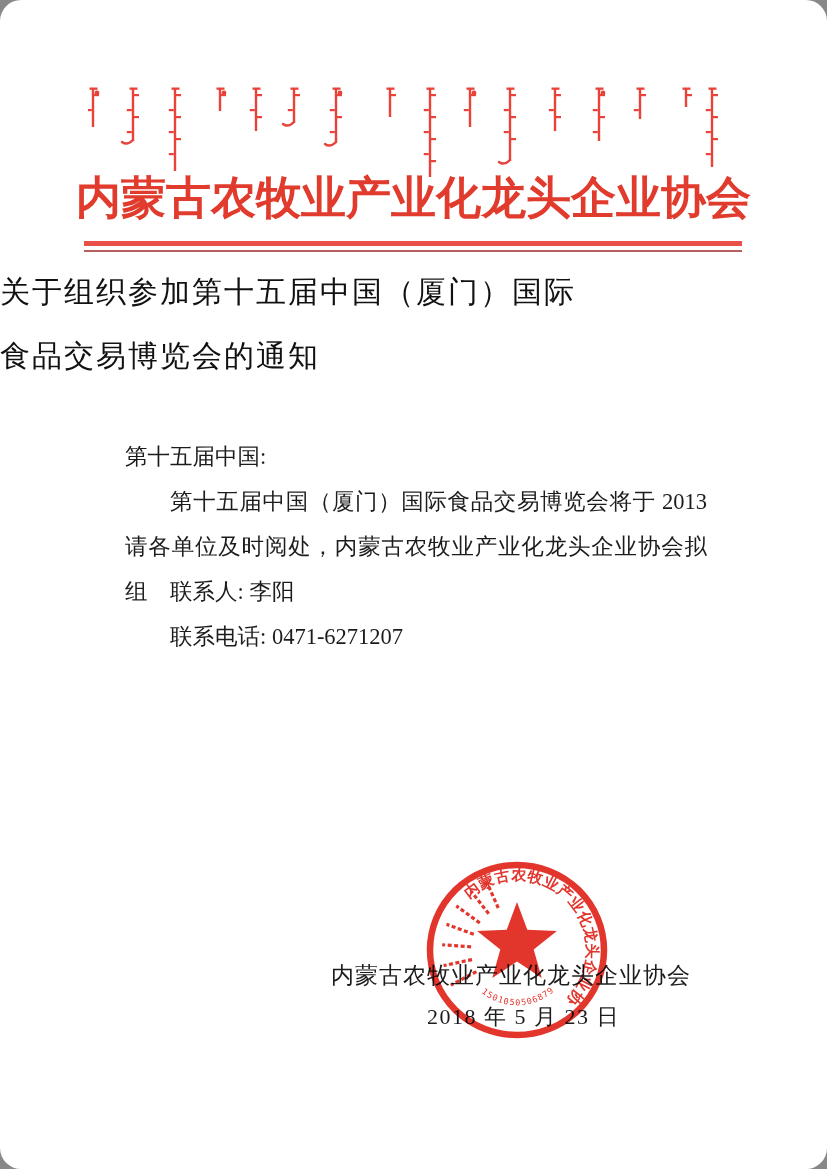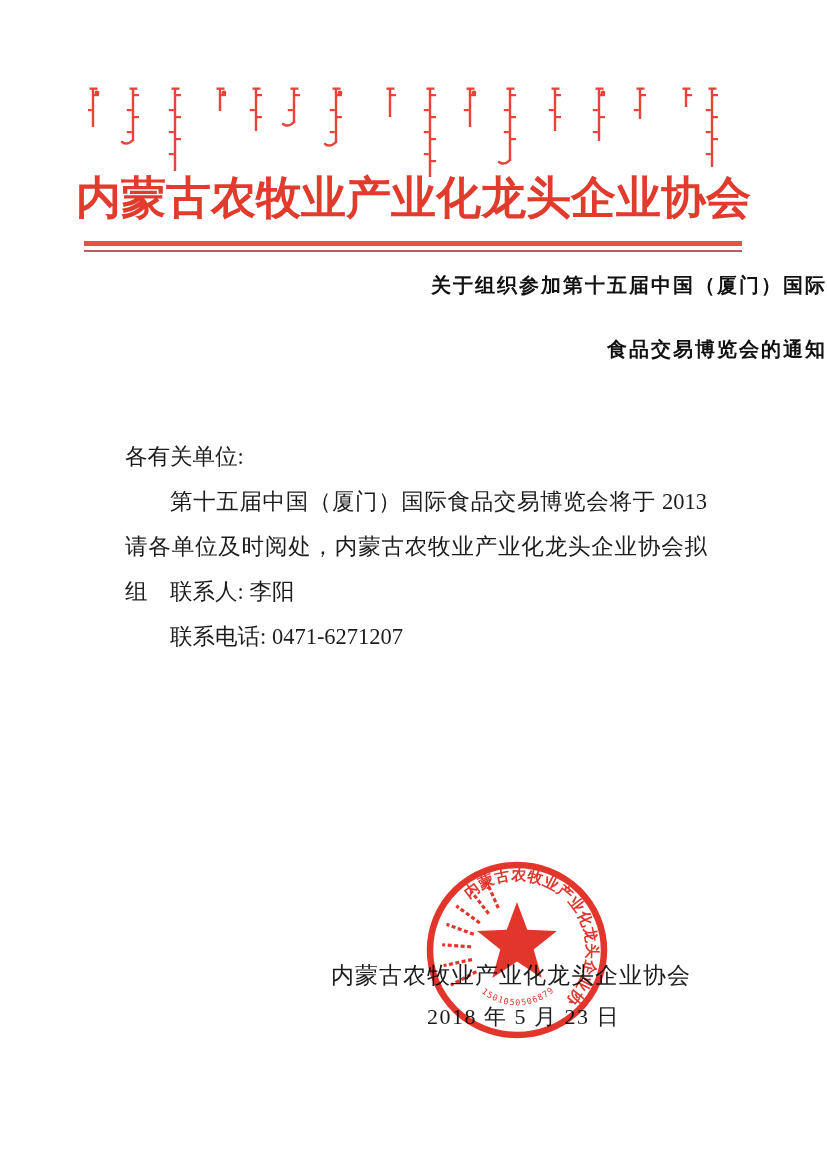--- a/index.html
+++ b/index.html
@@ -4,35 +4,36 @@
 <style>
   html,body{margin:0;padding:0;background:#888;}
   .page{
     position:relative;
     width:827px;height:1169px;
     margin:0 auto;
     background:#ffffff;
     overflow:hidden;
     font-family:"Liberation Serif","DejaVu Serif",serif;
     color:#1c1c1c;
+    border-radius:21px;
   }
   .banner-svg{position:absolute;left:88px;top:86px;width:650px;height:95px;}
   .org-title{
     position:absolute;left:0;top:168px;width:100%;
     text-align:center;
     font-size:45px;font-weight:700;
     color:#e13b2d;
     letter-spacing:0px;
     white-space:nowrap;
   }
   .rule-thick{position:absolute;left:84px;top:241px;width:658px;height:5px;background:#e85048;}
   .rule-thin{position:absolute;left:84px;top:250px;width:658px;height:2px;background:#b5605c;}
   .doc-title{
-    position:absolute;left:0;width:100%;text-align:right;
-    font-size:20px;font-weight:700;letter-spacing:2px;color:#111;
+    position:absolute;left:0;width:100%;text-align:left;
+    font-size:30px;font-weight:400;letter-spacing:2px;color:#111;
     white-space:nowrap;
   }
   .doc-title.l1{top:272px;}
   .doc-title.l2{top:336px;}
   .body-block{
     position:absolute;left:125px;top:434px;width:582px;
     font-size:22.5px;line-height:45px;
   }
   .body-line{height:45px;white-space:nowrap;}
   .body-line.j{white-space:normal;text-align:justify;text-align-last:justify;}
@@ -155,21 +156,21 @@
 
   <div class="org-title">内蒙古农牧业产业化龙头企业协会</div>
 
   <div class="rule-thick"></div>
   <div class="rule-thin"></div>
 
   <div class="doc-title l1">关于组织参加第十五届中国（厦门）国际</div>
   <div class="doc-title l2">食品交易博览会的通知</div>
 
   <div class="body-block">
-    <div class="body-line">各有关单位:</div>
+    <div class="body-line">第十五届中国:</div>
     <div class="body-line j indent">第十五届中国（厦门）国际食品交易博览会将于 2013</div>
     <div class="body-line j">请各单位及时阅处，内蒙古农牧业产业化龙头企业协会拟组</div>
     <div class="body-line indent">联系人: 李阳</div>
     <div class="body-line indent">联系电话: 0471-6271207</div>
   </div>
 
   <div class="signature-line">内蒙古农牧业产业化龙头企业协会</div>
   <div class="date-line">2018 年 5 月 23 日</div>
 
   <svg class="seal-svg" viewBox="0 0 188 182">

